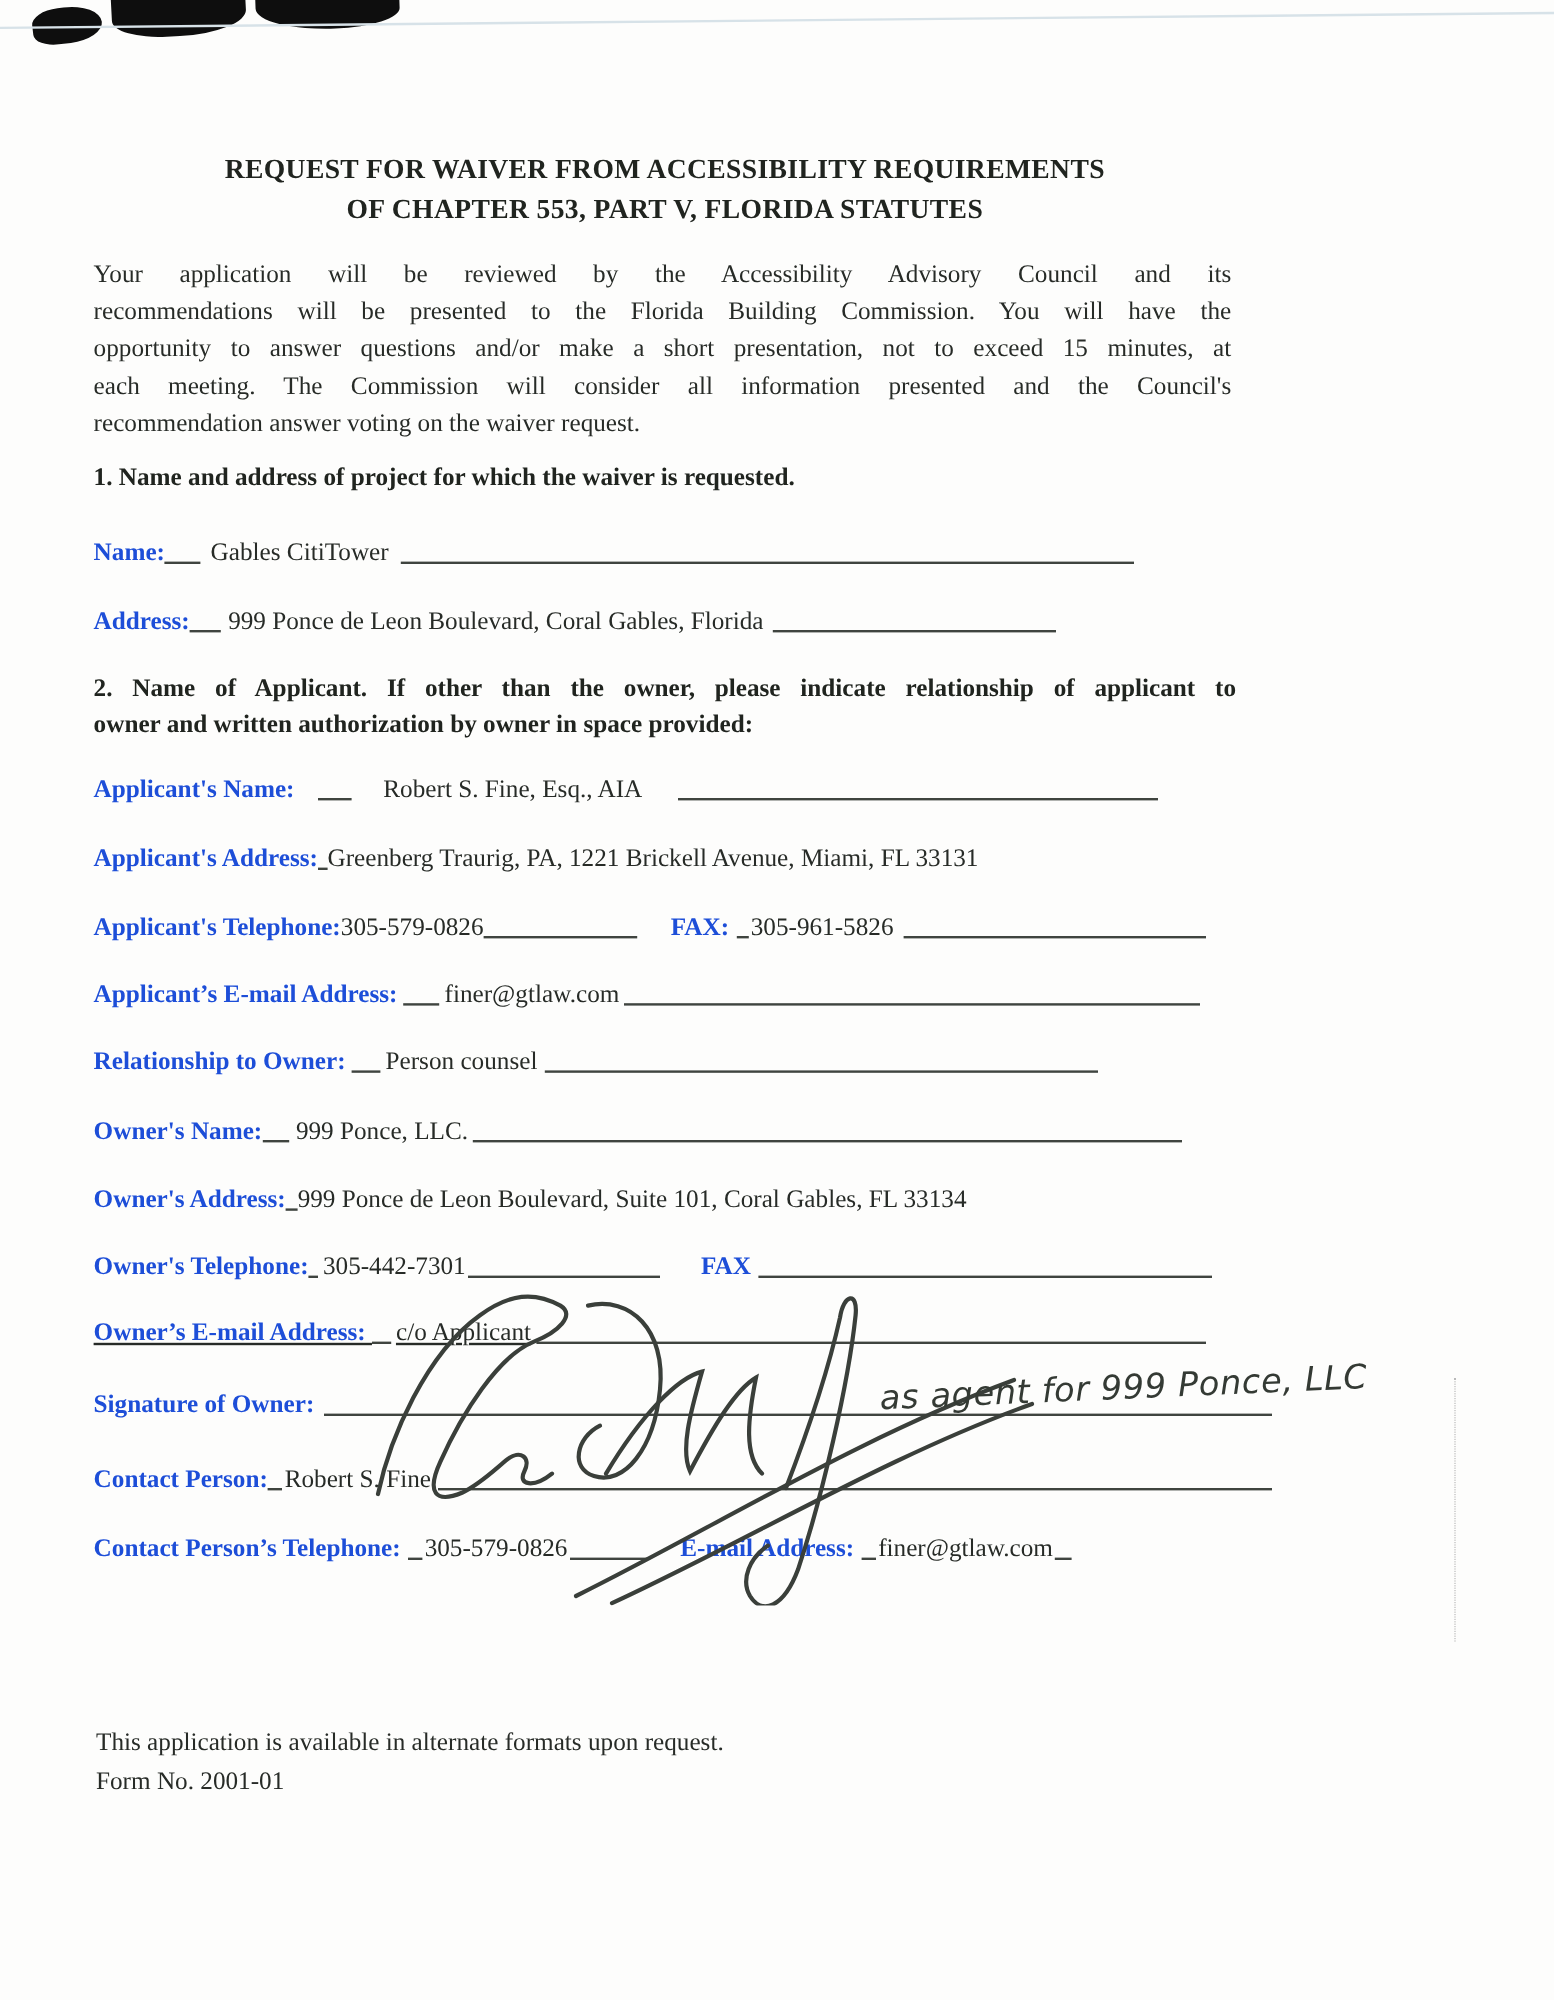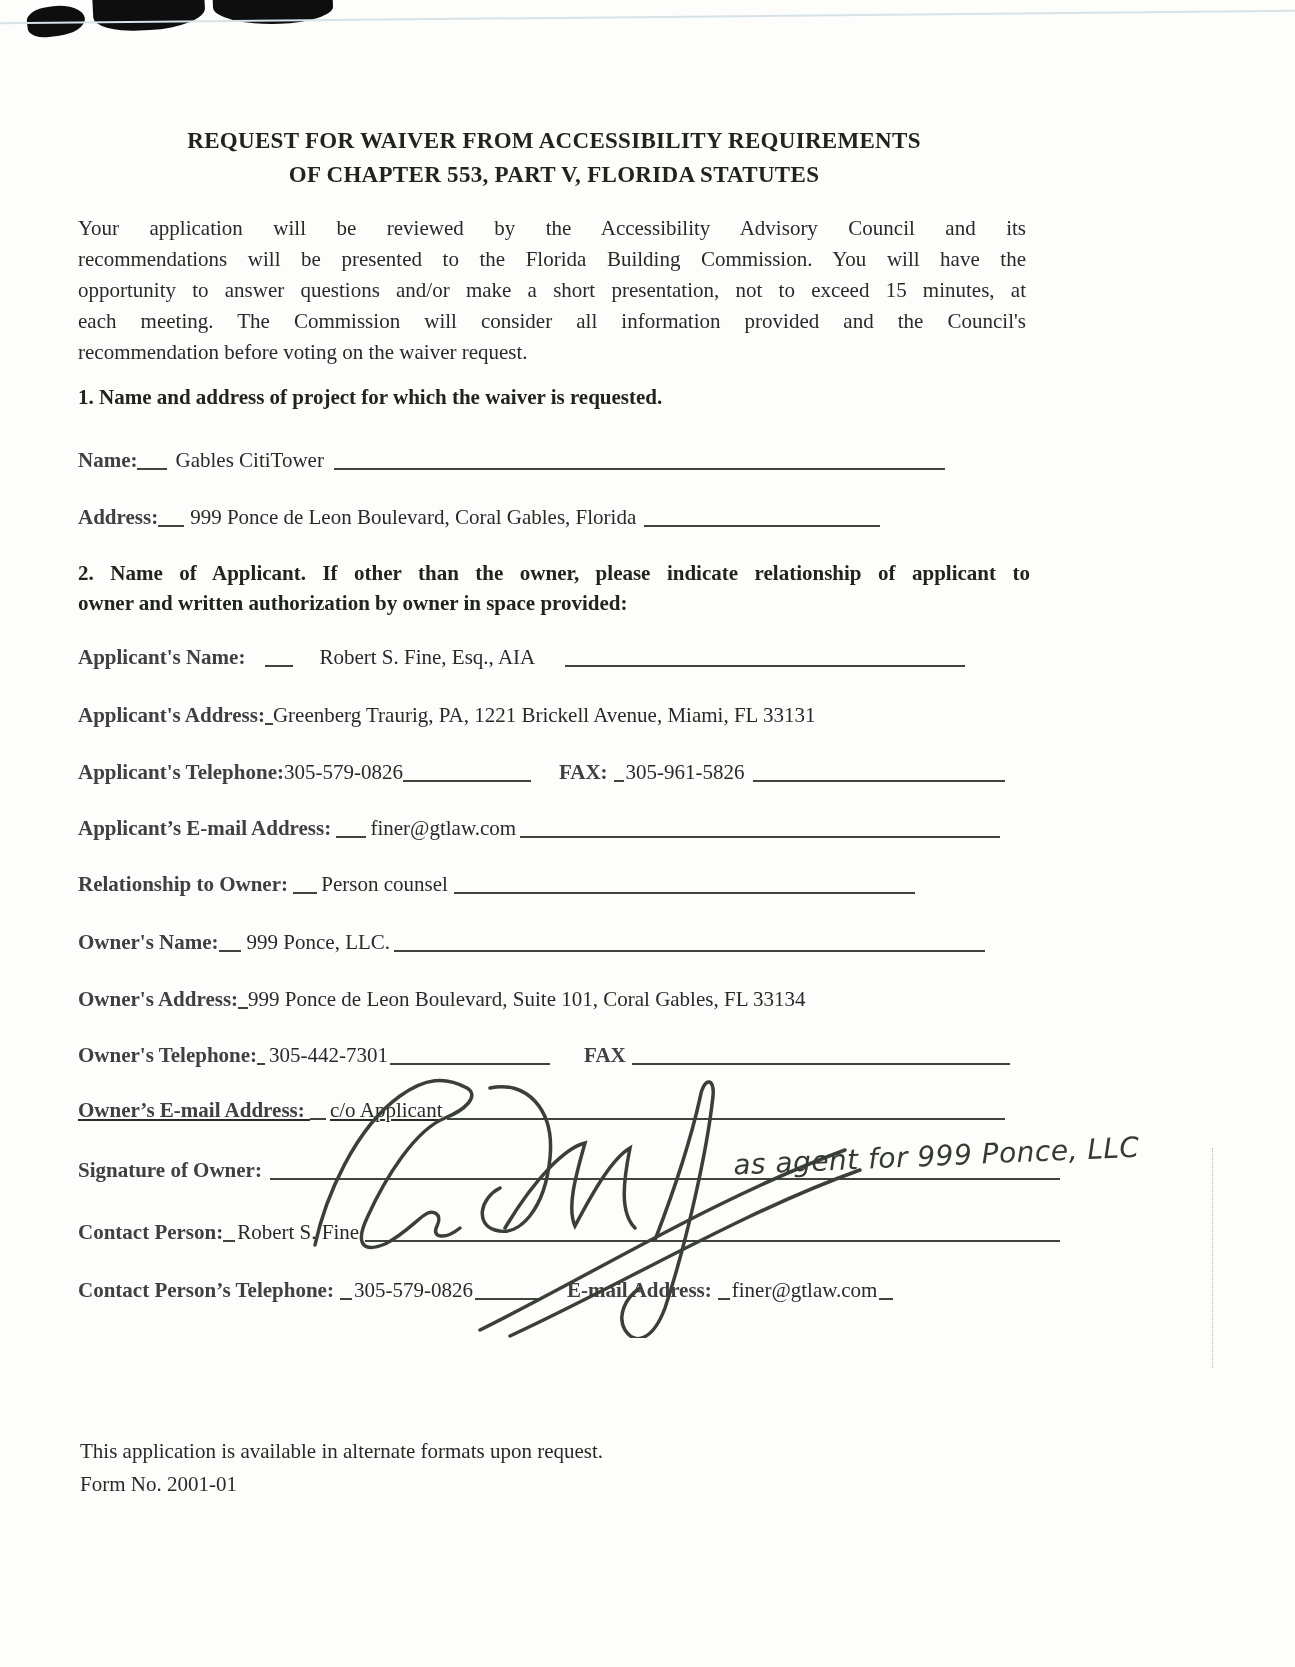--- a/index.html
+++ b/index.html
@@ -26,21 +26,21 @@
 
   .intro{position:absolute;left:78px;top:213px;width:948px;line-height:31px;}
   .jline{text-align:justify;text-align-last:justify;}
   .jline-last{text-align:left;}
 
   .sec-head{position:absolute;left:78px;font-weight:bold;color:#20241f;}
   .sec2{width:952px;line-height:30px;}
   .sec2 .jline{text-align:justify;text-align-last:justify;}
 
   .frow{position:absolute;left:78px;display:flex;align-items:baseline;white-space:pre;}
-  .lbl{font-weight:bold;color:#404040;white-space:pre;}
+  .lbl{font-weight:bold;color:#1d4ed8;white-space:pre;}
   .val{white-space:pre;}
   .ln{display:inline-block;border-bottom:2px solid #3f443f;position:relative;top:3px;}
   .fill{flex:1 1 auto;}
 
   .footer{position:absolute;left:80px;line-height:33px;}
 
   .sig-svg{position:absolute;left:295px;top:1048px;width:600px;height:290px;}
   .handwriting{
     position:absolute;left:733px;top:1138px;width:480px;
     font-family:"DejaVu Sans", sans-serif;font-style:italic;font-size:28px;
@@ -58,22 +58,22 @@
   <div class="scan-edge"></div>
   <div class="scan-fold"></div>
 
   <div class="title-block title1">REQUEST FOR WAIVER FROM ACCESSIBILITY REQUIREMENTS</div>
   <div class="title-block title2">OF CHAPTER 553, PART V, FLORIDA STATUTES</div>
 
   <div class="intro">
     <div class="jline">Your application will be reviewed by the Accessibility Advisory Council and its</div>
     <div class="jline">recommendations will be presented to the Florida Building Commission. You will have the</div>
     <div class="jline">opportunity to answer questions and/or make a short presentation, not to exceed 15 minutes, at</div>
-    <div class="jline">each meeting. The Commission will consider all information provided and the Council's</div>
-    <div class="jline-last">recommendation before voting on the waiver request.</div>
+    <div class="jline">each meeting. The Commission will consider all information presented and the Council's</div>
+    <div class="jline-last">recommendation answer voting on the waiver request.</div>
   </div>
 
   <div class="sec-head" style="top:385px;">1. Name and address of project for which the waiver is requested.</div>
 
   <div class="frow" style="top:448px;right:350px;">
     <span class="lbl">Name:</span>
     <span class="ln" style="width:30px;"></span>
     <span class="val" style="padding:0 10px 0 8px;">Gables CitiTower</span>
     <span class="ln fill"></span>
   </div>

